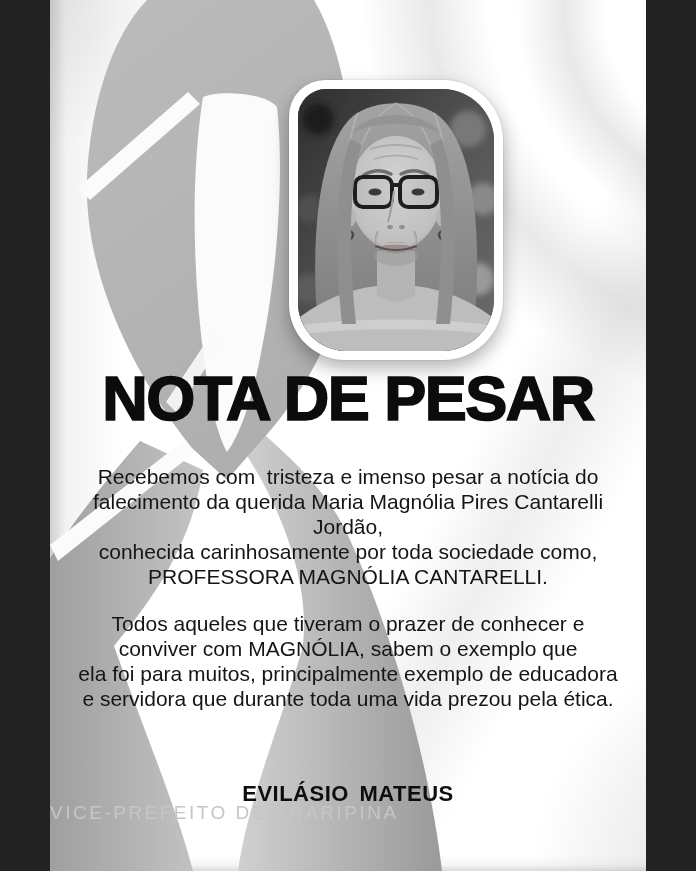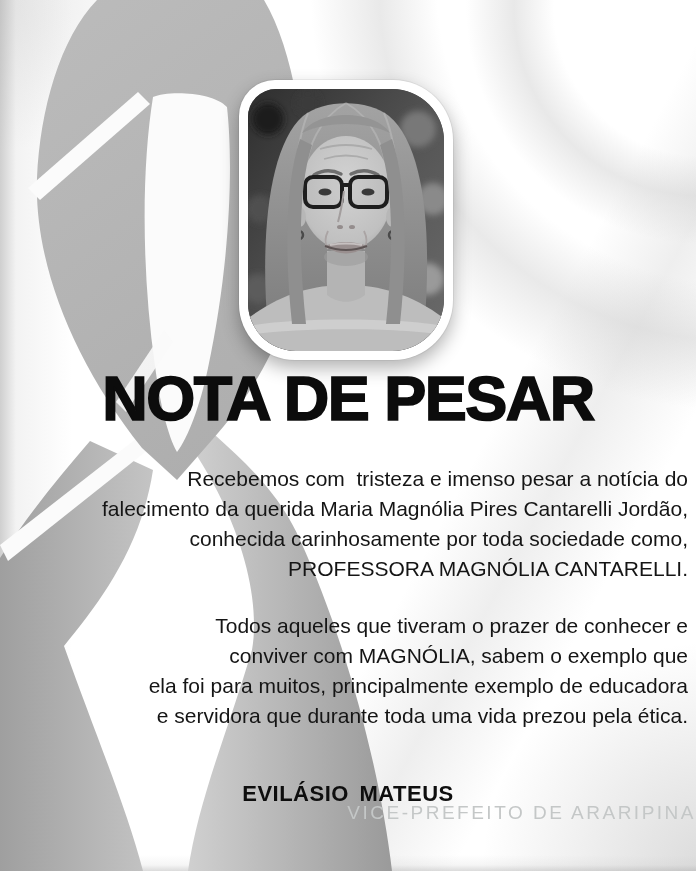--- a/index.html
+++ b/index.html
@@ -1,18 +1,18 @@
 <!DOCTYPE html>
 <html><head>
 <meta charset="utf-8">
 <style>
   html,body{margin:0;padding:0;background:#222;}
   .canvas{
     position:relative;
-    width:696px;height:871px;
+    width:596px;height:871px;
     margin:0 auto;
     overflow:hidden;
     background-color:#ffffff;
     background-image:
       
       linear-gradient(90deg, rgba(168,168,168,.55) 0px, rgba(214,214,214,.30) 16px, rgba(255,255,255,0) 72px),
       
       linear-gradient(0deg, rgba(165,165,165,.40) 0px, rgba(200,200,200,.18) 6px, rgba(255,255,255,0) 16px),
       
       radial-gradient(circle at 702px 8px, rgba(255,255,255,0) 148px, rgba(205,205,205,.45) 188px, rgba(255,255,255,0) 236px),
@@ -41,33 +41,33 @@
   
   .title{
     position:absolute;left:0;right:0;top:366px;
     text-align:center;
     font-weight:bold;font-size:63px;line-height:64px;
     letter-spacing:-1.5px;color:#0c0c0c;
     -webkit-text-stroke:1.7px #0c0c0c;
   }
   .para{
     position:absolute;left:8px;right:8px;
-    text-align:right;white-space:pre-wrap;
-    font-size:21px;line-height:30px;color:#151515;
+    text-align:center;white-space:pre-wrap;
+    font-size:21px;line-height:25px;color:#151515;
   }
   .p1{top:464px;} .p2{top:575px;margin-top:36px;} .p3{top:687px;}
   .sig-name{
     position:absolute;left:0;right:0;top:781px;
     text-align:center;font-weight:bold;
     font-size:22px;line-height:26px;letter-spacing:.5px;word-spacing:4px;
     color:#0e0e0e;
   }
   .sig-role{
     position:absolute;left:0;right:0;top:801px;
-    text-align:right;
+    text-align:left;
     font-size:19px;line-height:24px;letter-spacing:2.5px;
     color:#c4c7c7;
   }
 </style>
 </head>
 <body>
 
 <div class="canvas">
 
   <svg class="ribbon-svg" width="696" height="871" viewBox="0 0 696 871" aria-hidden="true">

